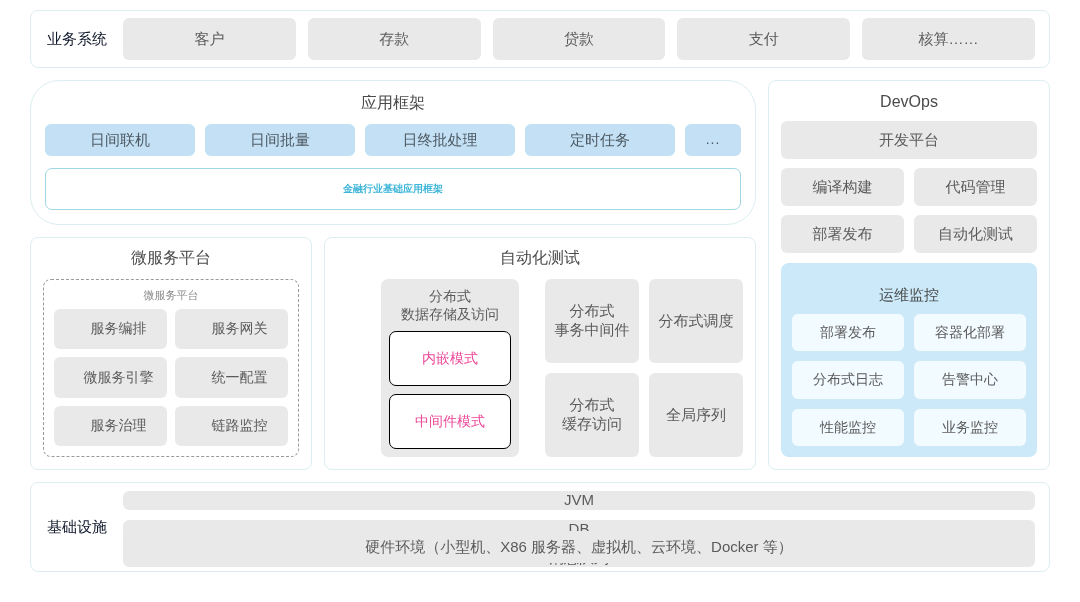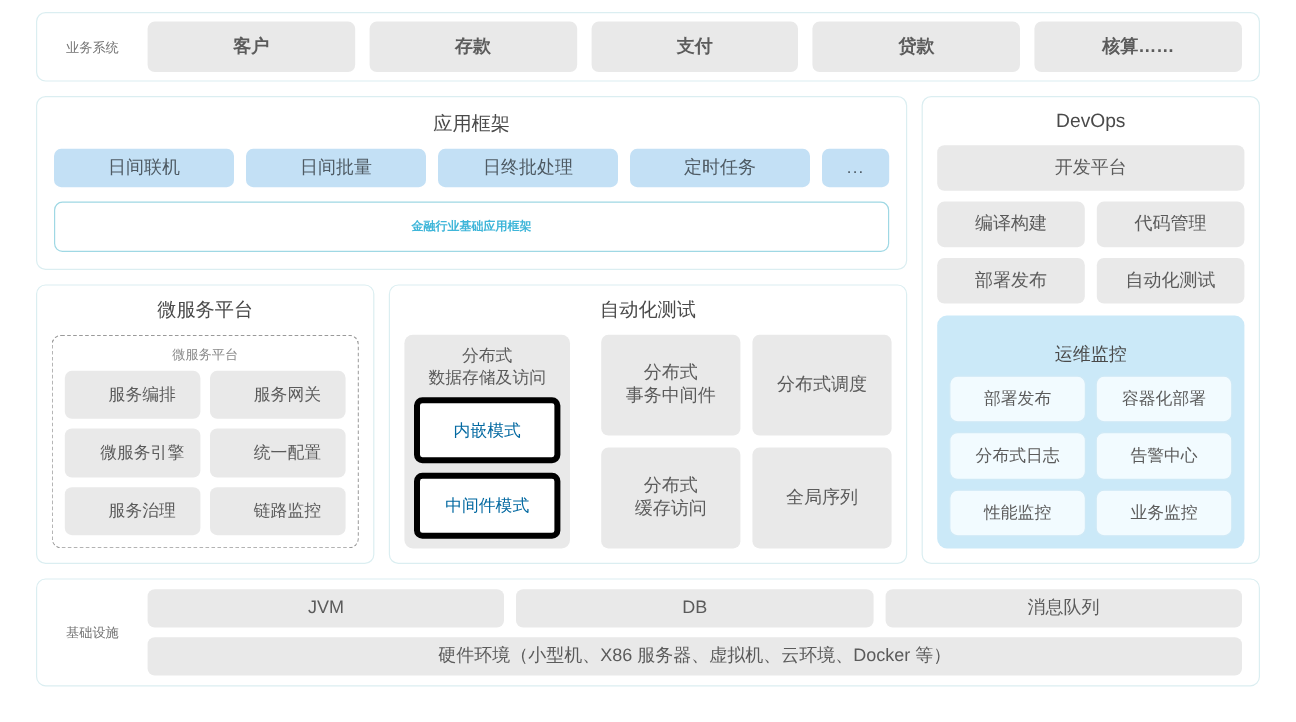--- a/index.html
+++ b/index.html
@@ -26,58 +26,58 @@
     border-radius:6px;
     display:flex;align-items:center;justify-content:center;
     text-align:center;
     color:#5b5b5b;
     font-size:15px;
     line-height:1.25;
     box-sizing:border-box;
   }
   .chip.blue{background:#c3e0f5;color:#4e5a63;}
   .chip.white-blue{
-    background:#ffffff;border:5px solid #000000;color:#0369a1;border-radius:7px;
+    background:#ffffff;border:1px solid #000000;color:#ec4899;border-radius:7px;
   }
 
   
   .row-business{
     height:58px;
     display:flex;align-items:center;
     padding:0 14px 0 0;
     margin-bottom:12px;
   }
   .side-label{
     width:92px;min-width:92px;
     text-align:center;
-    font-size:11px;color:#737373;
+    font-size:15px;color:#0f172a;
   }
   .row-business .chips{
-    flex:1;display:flex;gap:12px;height:42px;font-weight:bold;
+    flex:1;display:flex;gap:12px;height:42px;
   }
   .row-business .chips .chip{flex:1;}
 
   
   .middle{
     display:flex;gap:12px;
     height:390px;
   }
   .middle-left{
     flex:1;display:flex;flex-direction:column;gap:12px;min-width:0;
   }
   .middle-right{
     width:282px;min-width:282px;
     display:flex;flex-direction:column;
     padding:10px 12px 12px;
   }
 
   
   .appframe{
     padding:10px 14px 14px;
-    display:flex;flex-direction:column;
+    display:flex;flex-direction:column;border-radius:29px;
   }
   .card-title{
     text-align:center;font-size:16px;color:#4a4a4a;
     margin:2px 0 10px;
   }
   .appframe-chips{display:flex;gap:10px;height:32px;}
   .appframe-chips .chip{flex:1;}
   .appframe-chips .chip.ellipsis{flex:0 0 56px;font-size:14px;letter-spacing:1px;}
   .framework-bar{
     margin-top:12px;height:40px;
@@ -111,21 +111,21 @@
     gap:8px;
   }
   .grid2 .chip{font-size:14px;padding-left:16px;}
 
   
   .dp{
     flex:1;min-width:0;
     padding:8px 12px 12px;
     display:flex;flex-direction:column;
   }
-  .dp-body{flex:1;display:flex;gap:26px;min-height:0;}
+  .dp-body{flex:1;display:flex;gap:26px;min-height:0;margin-left:44px;}
   .dp-col-left{
     width:122px;min-width:122px;
     background:#e9e9e9;border-radius:7px;
     padding:8px 8px;
     display:flex;flex-direction:column;
   }
   .dp-col-left .dp-left-title{
     text-align:center;font-size:14px;color:#5b5b5b;line-height:1.3;margin-bottom:8px;
   }
   .dp-col-left .chip.white-blue{flex:1;margin-bottom:8px;font-size:14px;}
@@ -154,36 +154,36 @@
   }
   .ops-grid .chip{background:#f2fbff;border:1px solid #cfe9f6;border-radius:7px;font-size:14px;color:#5b5b5b;}
 
   
   .row-infra{
     margin-top:12px;height:90px;
     display:flex;align-items:center;
     padding:10px 14px 10px 0;
   }
   .infra-stack{flex:1;display:flex;flex-direction:column;gap:8px;}
-  .infra-top{display:flex;gap:10px;height:32px;}
+  .infra-top{display:flex;gap:10px;height:32px;flex-direction:column;}
   .infra-top .chip{flex:1;}
   .infra-bottom{height:32px;}
 </style>
 </head>
 <body>
 
 <div class="page">
 
   <div class="card row-business">
     <div class="side-label">业务系统</div>
     <div class="chips">
       <div class="chip">客户</div>
       <div class="chip">存款</div>
+      <div class="chip">贷款</div>
       <div class="chip">支付</div>
-      <div class="chip">贷款</div>
       <div class="chip">核算……</div>
     </div>
   </div>
 
   <div class="middle">
 
     <div class="middle-left">
 
       <div class="card appframe">
         <div class="card-title">应用框架</div>

